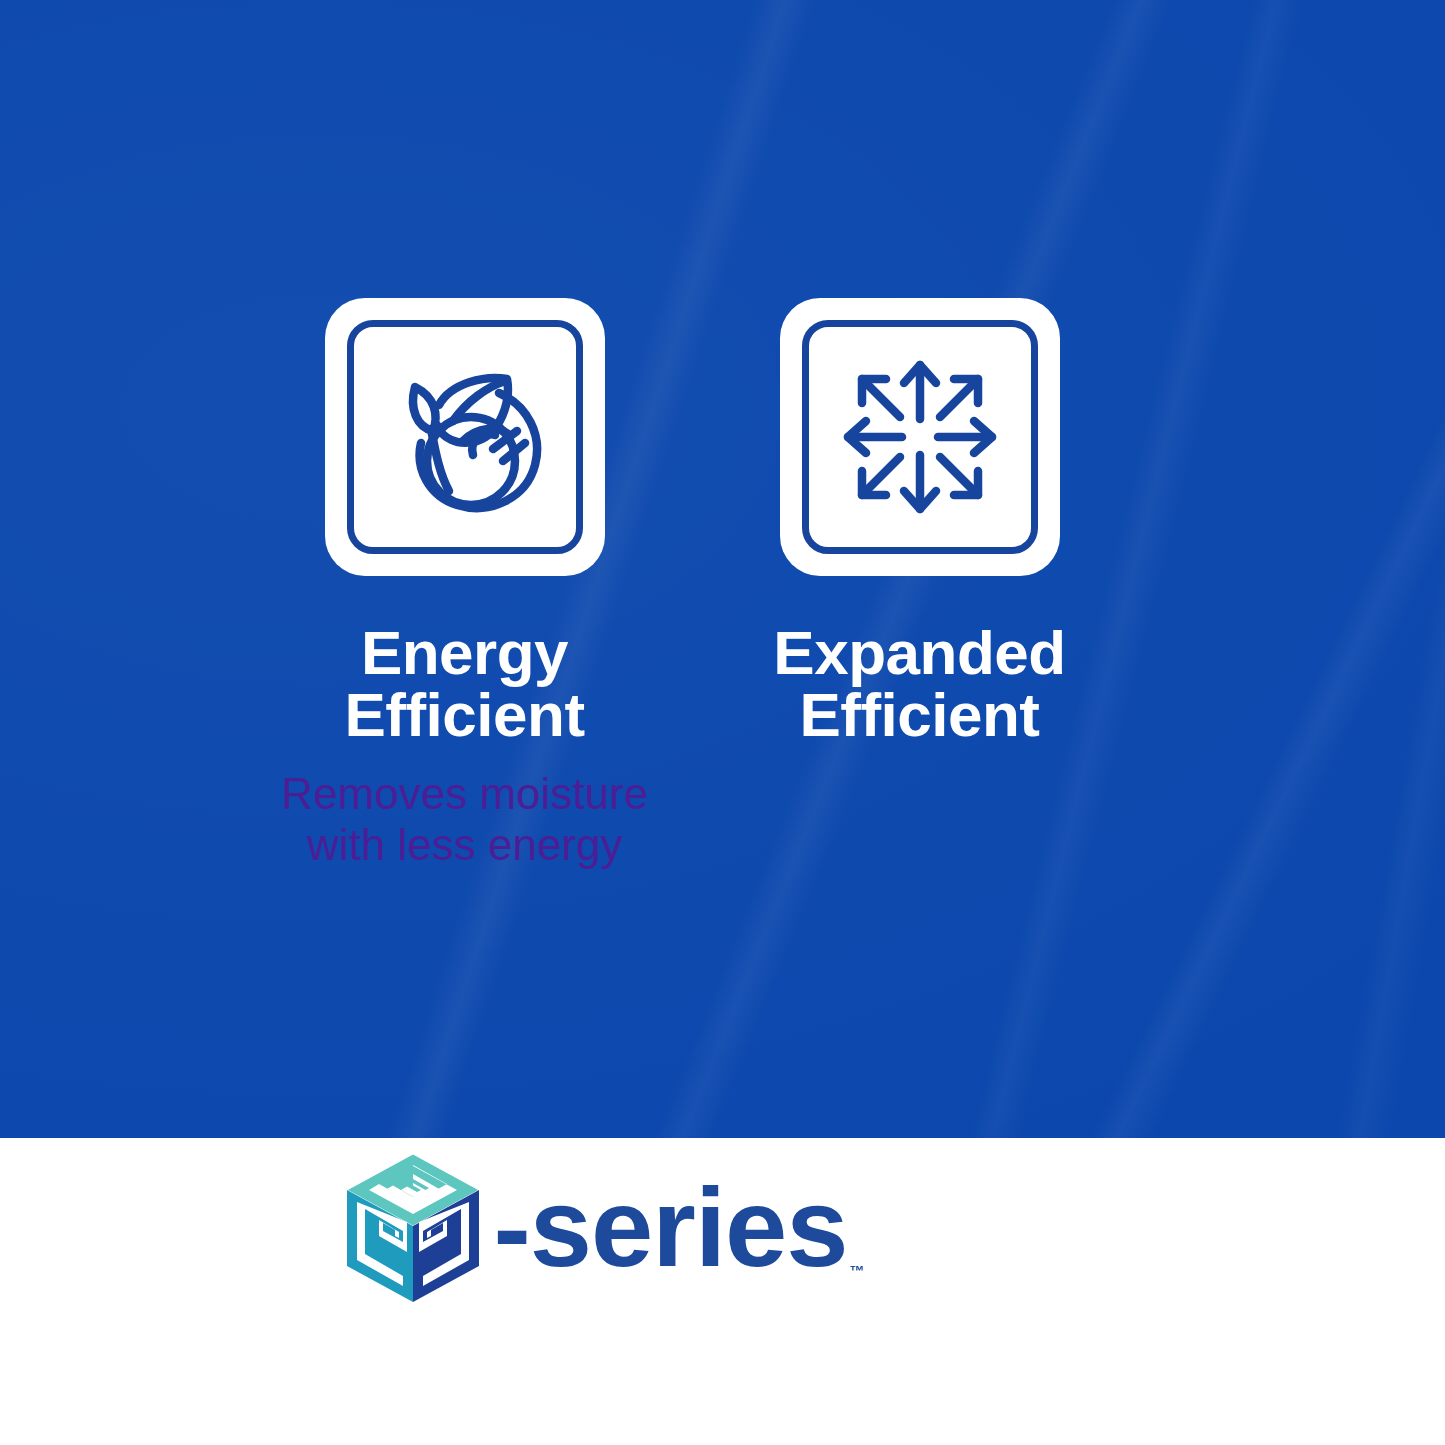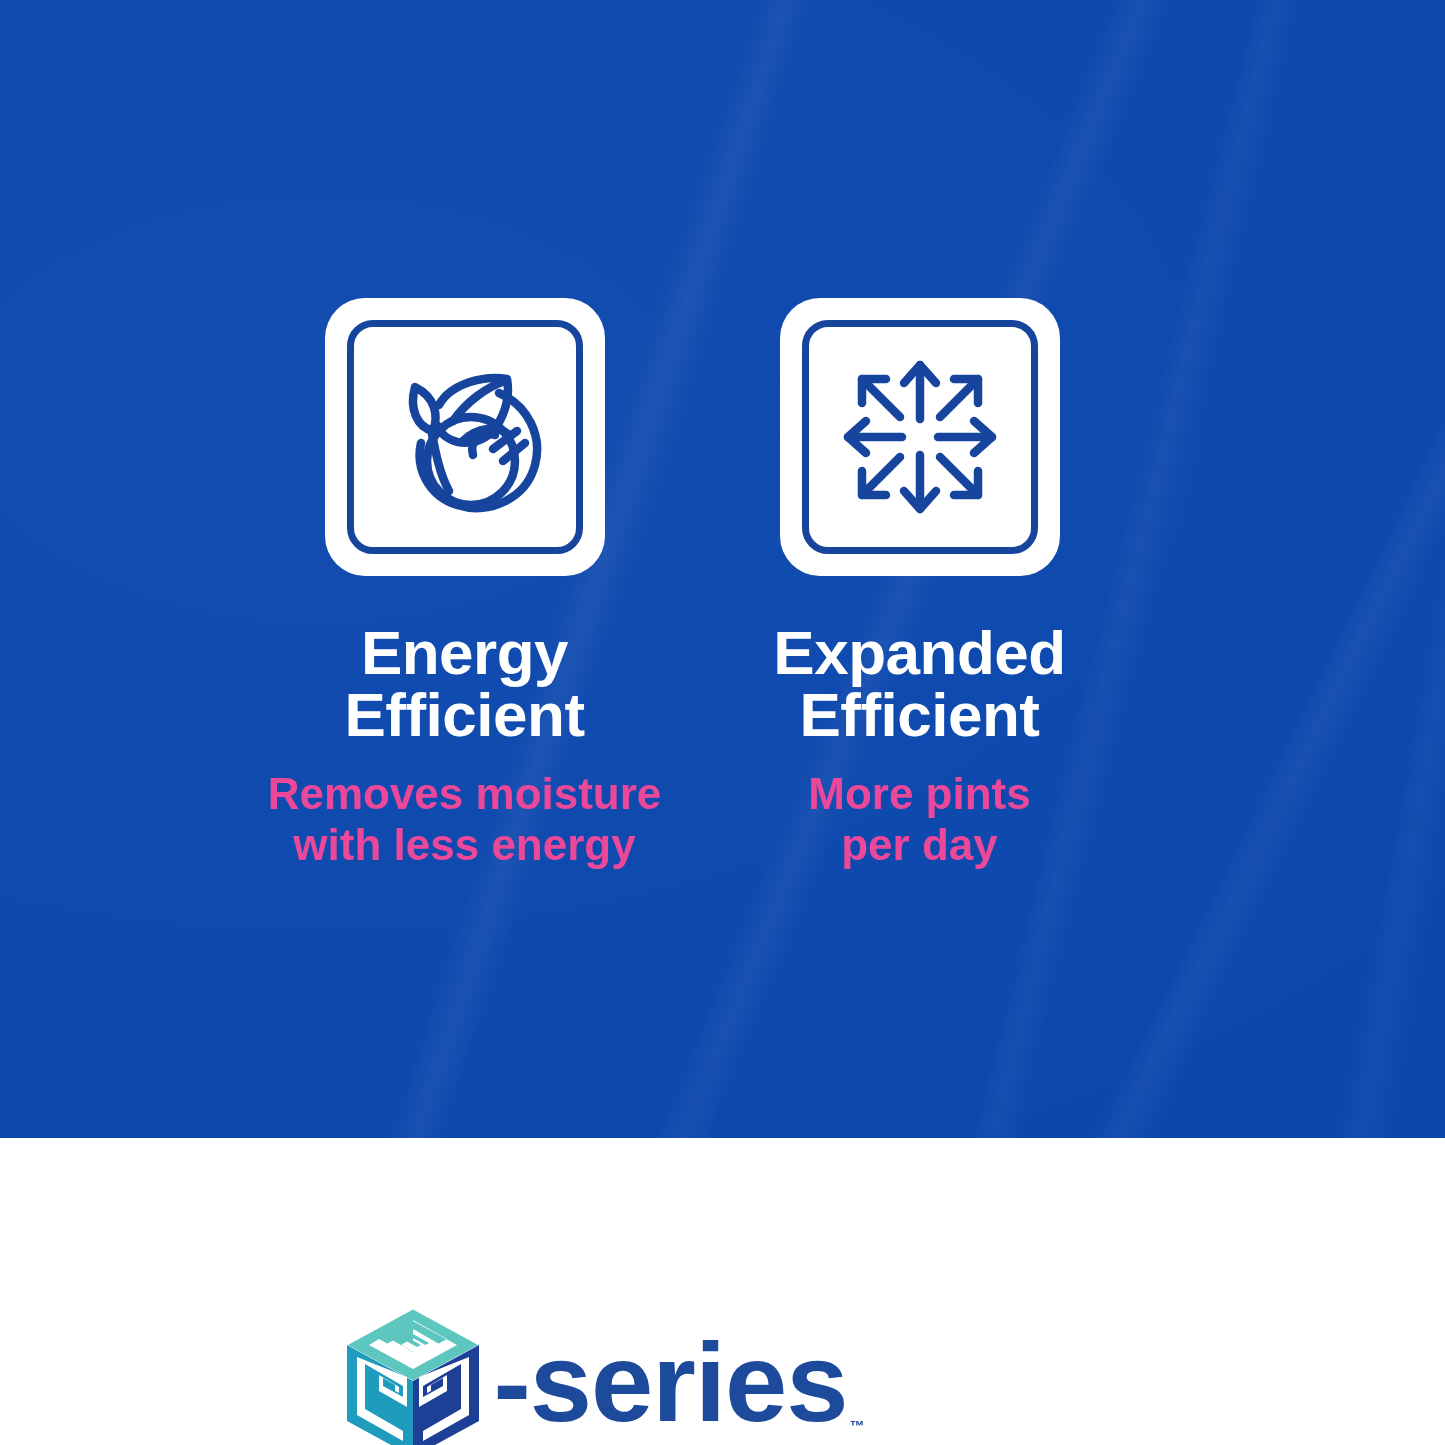--- a/index.html
+++ b/index.html
@@ -62,34 +62,34 @@
     color:#ffffff;
     font-size:62px;
     line-height:62px;
     font-weight:bold;
     text-align:center;
     letter-spacing:-0.5px;
     margin-top:46px;
     white-space:pre-line;
   }
   .feature-sub{
-    color:#ec4899;
+    color:#4c1d95;
     font-size:44px;
     line-height:51px;
-    font-weight:bold;
+    font-weight:normal;
     text-align:center;
     margin-top:22px;
     white-space:pre-line;
   }
 
   
   .footer{
     position:absolute;left:0;top:1138px;width:1191px;height:307px;
     background:#ffffff;
-    display:flex;align-items:flex-end;justify-content:center;
+    display:flex;align-items:flex-start;justify-content:center;
   }
   .logo{
     display:flex;align-items:center;justify-content:center;
     transform:translateY(14px);
   }
   .logo-cube{display:block;}
   .logo-word{
     position:relative;
     color:#1e4a9c;
     font-size:112px;
@@ -173,22 +173,20 @@
                 <path d="M30 122 L30 146 L54 146"></path>
 
               <path d="M146 146 L108 108"></path>
                 <path d="M146 122 L146 146 L122 146"></path>
             </svg>
           </span>
         </div>
       </div>
       <div class="feature-title">Expanded
 Efficient</div>
-      <div class="feature-sub">More pints
-per day</div>
     </div>
 
 
   </div>
 
   <div class="footer">
     <div class="logo">
 
       <span>
         <svg class="logo-cube" width="140" height="152" viewBox="0 0 140 152">

